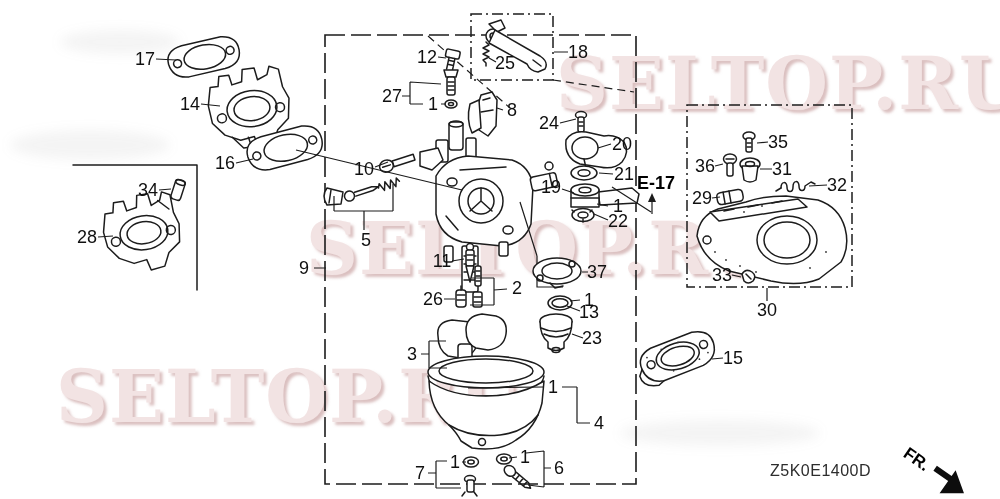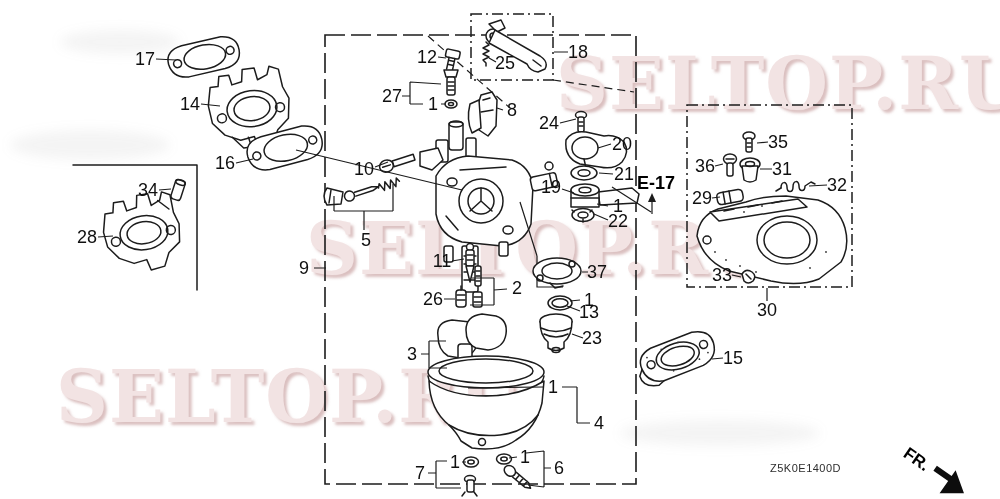--- a/index.html
+++ b/index.html
@@ -22,21 +22,21 @@
   .fw{stroke:#1c1c1c;stroke-width:1.5;fill:#ffffff;stroke-linejoin:round;}
   .ld{stroke:#1c1c1c;stroke-width:1.2;fill:none;}
   .boxdash{stroke:#1c1c1c;stroke-width:1.6;fill:none;stroke-dasharray:20 6;}
   .boxdashdot{stroke:#1c1c1c;stroke-width:1.5;fill:none;stroke-dasharray:11 4 2 4;}
   .conn{stroke:#1c1c1c;stroke-width:1.2;fill:none;stroke-dasharray:8 5;}
   .callout{font:18px "Liberation Sans",sans-serif;fill:#101010;text-anchor:middle;}
   .refbold{font:bold 18px "Liberation Sans",sans-serif;fill:#000;text-anchor:middle;}
   .frtxt{font:bold 17px "Liberation Sans",sans-serif;fill:#000;}
   .dot{fill:#333;stroke:none;}
   #diagram-code{
-    position:absolute;left:770px;top:462px;font-size:11px;letter-spacing:.5px;
+    position:absolute;left:770px;top:462px;font-size:16px;letter-spacing:.5px;
     color:#2d2d2d;font-family:"Liberation Sans",sans-serif;
   }
   .smudge{position:absolute;border-radius:50%;filter:blur(6px);background:rgba(120,120,120,.08);}
 </style>
 </head>
 <body>
 
 <div id="stage">
 
   <div class="smudge" style="left:10px;top:130px;width:160px;height:30px;"></div>

